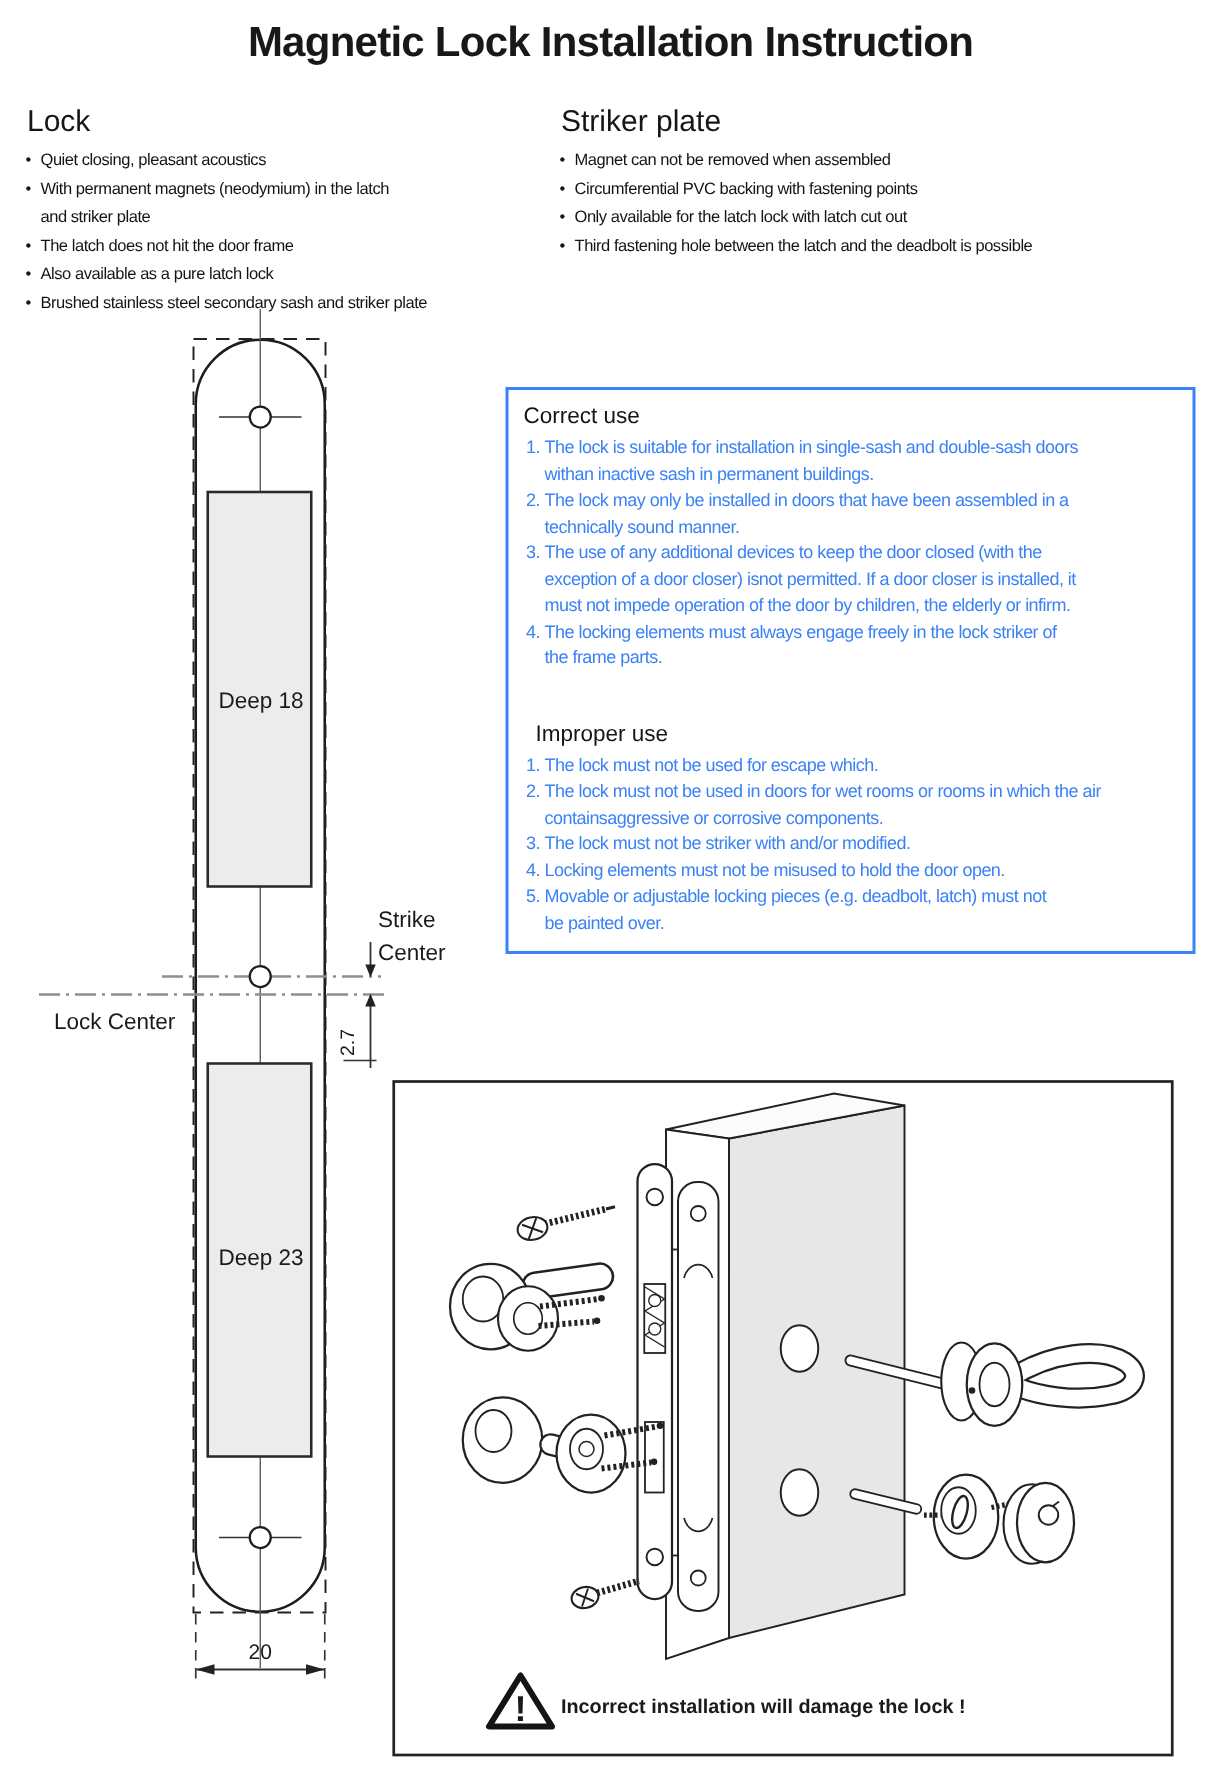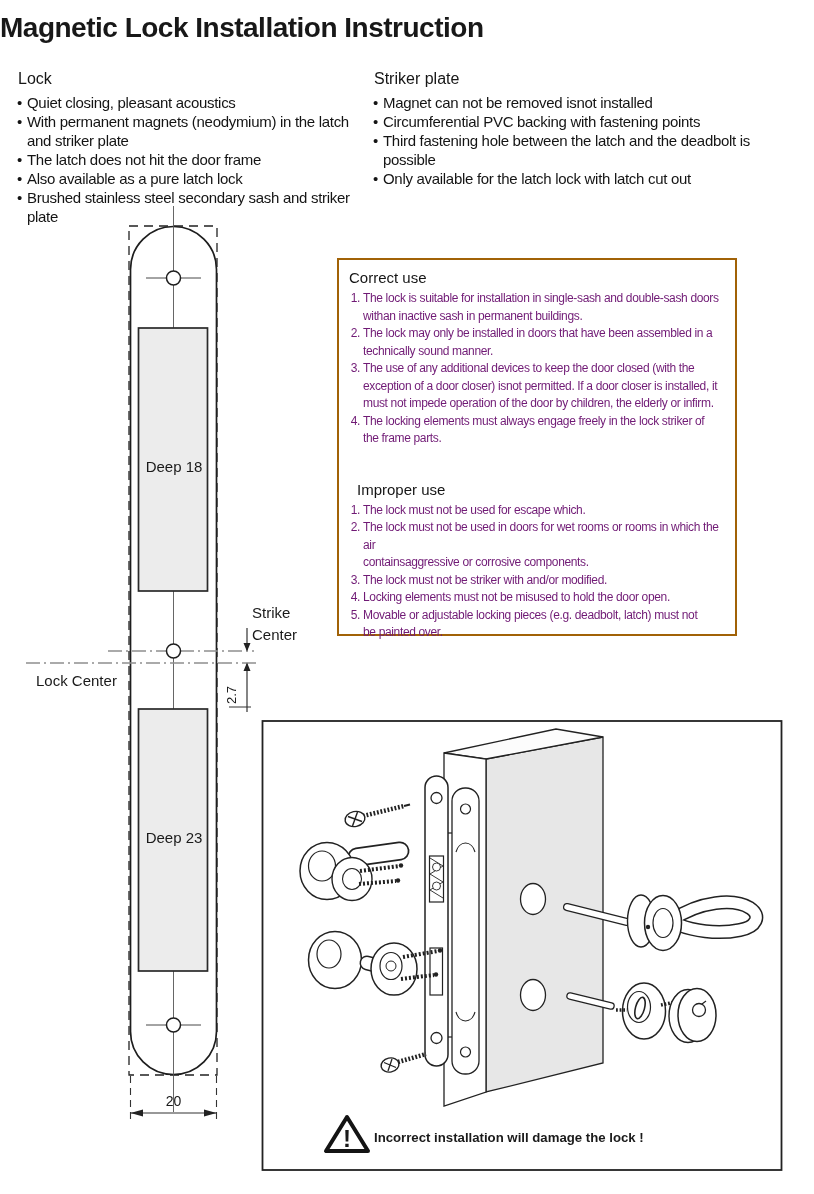--- a/index.html
+++ b/index.html
@@ -3,43 +3,43 @@
 <meta charset="utf-8">
 <style>
   html,body { margin:0; padding:0; background:#d8d8d8; }
   .page {
     position:relative; width:814px; height:1194px; margin:0 auto;
     background:#ffffff; overflow:hidden;
     font-family:"Liberation Sans", sans-serif; color:#1a1a1a;
   }
   .title {
     position:absolute; left:0; top:12px; width:100%; margin:0;
-    font-size:28px; font-weight:700; letter-spacing:-0.5px; color:#181818;
+    text-align:center; font-size:28px; font-weight:700; letter-spacing:-0.5px; color:#181818;
   }
   .features { position:absolute; }
-  .features h2 { margin:0 0 5px 2px; font-size:16px; font-weight:400; color:#161616; }
+  .features h2 { margin:0 0 5px 2px; font-size:20px; font-weight:400; color:#161616; }
   .features ul { margin:0; padding:0; list-style:none; }
   .features li {
-    position:relative; padding-left:11px; font-size:15px; line-height:19px;
+    position:relative; padding-left:11px; font-size:11px; line-height:19px;
     letter-spacing:-0.3px; white-space:pre-line; color:#141414;
   }
   .features li::before { content:"\2022"; position:absolute; left:1px; top:0; }
   .lock-features { left:16px; top:70px; width:364px; }
   .striker-features { left:372px; top:70px; width:424px; }
 
   .usage-box {
-    position:absolute; left:337px; top:258px; width:400px; height:378px;
-    border:2px solid #a16207; box-sizing:border-box; padding:7px 4px 0 8px;
+    position:absolute; left:337px; top:258px; width:460px; height:378px;
+    border:2px solid #3b82f6; box-sizing:border-box; padding:7px 4px 0 8px;
   }
   .usage-box h3 { margin:2px 0 4px 2px; font-size:15px; font-weight:400; color:#151515; }
   .usage-box h3.improper { margin-top:33px; margin-left:10px; }
   .usage-box ol { margin:0; padding:0 0 0 16px; }
   .usage-box li {
     font-size:12px; line-height:17.5px; letter-spacing:-0.35px;
-    white-space:pre-line; color:#701a75;
+    white-space:pre-line; color:#3b82f6;
   }
   svg { position:absolute; }
   svg text { font-family:"Liberation Sans", sans-serif; fill:#1a1a1a; }
   .faceplate-svg { left:20px; top:200px; }
   .exploded-svg  { left:261px; top:718px; }
 </style>
 </head>
 <body>
 
 <div class="page">
@@ -54,24 +54,24 @@
 and striker plate</li>
       <li>The latch does not hit the door frame</li>
       <li>Also available as a pure latch lock</li>
       <li>Brushed stainless steel secondary sash and striker plate</li>
     </ul>
   </section>
 
   <section class="features striker-features">
     <h2>Striker plate</h2>
     <ul>
-      <li>Magnet can not be removed isnot installed</li>
+      <li>Magnet can not be removed when assembled</li>
       <li>Circumferential PVC backing with fastening points</li>
+      <li>Only available for the latch lock with latch cut out</li>
       <li>Third fastening hole between the latch and the deadbolt is possible</li>
-      <li>Only available for the latch lock with latch cut out</li>
     </ul>
   </section>
 
   <div class="usage-box">
     <h3>Correct use</h3>
     <ol>
       <li>The lock is suitable for installation in single-sash and double-sash doors
 withan inactive sash in permanent buildings.</li>
       <li>The lock may only be installed in doors that have been assembled in a
 technically sound manner.</li>

